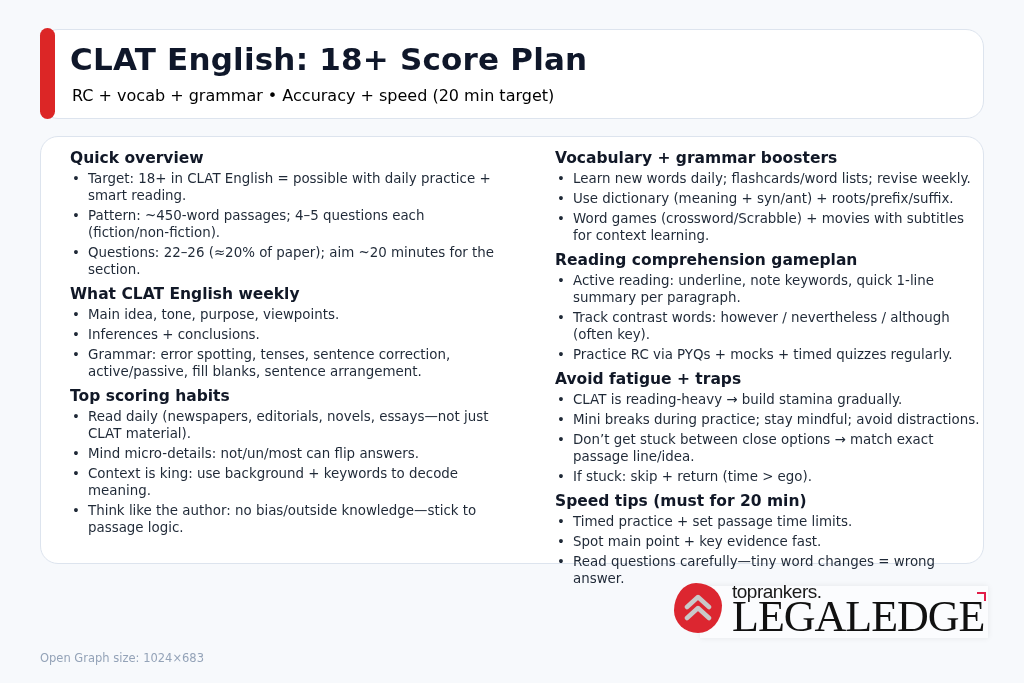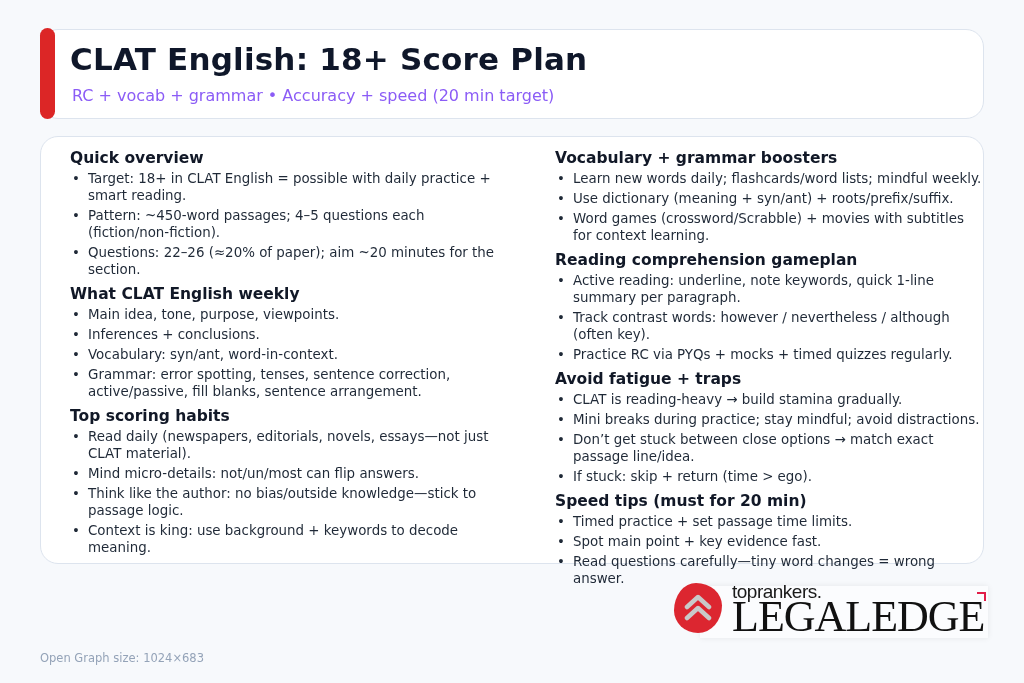--- a/index.html
+++ b/index.html
@@ -20,21 +20,21 @@
       position: absolute; left: 40px; top: 28px; width: 15px; height: 91px;
       background: #dc2626; border-radius: 8px;
     }
     .page-title {
       position: absolute; left: 70px; top: 41px;
       font-size: 31px; font-weight: bold; color: #0f172a; letter-spacing: 0.2px;
       white-space: nowrap;
     }
     .page-subtitle {
       position: absolute; left: 72px; top: 86px;
-      font-size: 16px; color: #8b5cf6; white-space: nowrap;
+      font-size: 16px; color: #000000; white-space: nowrap;
     }
 
     
     .main-card {
       position: absolute; left: 40px; top: 136px; width: 944px; height: 428px;
       background: #ffffff; border: 1.5px solid #dde4ee; border-radius: 18px;
     }
     .col {
       position: absolute; top: 149px; width: 440px;
     }
@@ -111,40 +111,39 @@
         <li>Target: 18+ in CLAT English = possible with daily practice + smart reading.</li>
         <li>Pattern: ~450-word passages; 4–5 questions each (fiction/non-fiction).</li>
         <li>Questions: 22–26 (≈20% of paper); aim ~20 minutes for the section.</li>
       </ul>
     </div>
     <div class="section">
       <div class="section-title">What CLAT English weekly</div>
       <ul class="bullets">
         <li>Main idea, tone, purpose, viewpoints.</li>
         <li>Inferences + conclusions.</li>
-        <li>Vocabulary: syn/ant, word-in-context.</li>
         <li>Grammar: error spotting, tenses, sentence correction, active/passive, fill blanks, sentence arrangement.</li>
       </ul>
     </div>
     <div class="section">
       <div class="section-title">Top scoring habits</div>
       <ul class="bullets">
         <li>Read daily (newspapers, editorials, novels, essays—not just CLAT material).</li>
         <li>Mind micro-details: not/un/most can flip answers.</li>
+        <li>Context is king: use background + keywords to decode meaning.</li>
         <li>Think like the author: no bias/outside knowledge—stick to passage logic.</li>
-        <li>Context is king: use background + keywords to decode meaning.</li>
       </ul>
     </div>
   </div>
 
   <div class="col col-right">
     <div class="section">
       <div class="section-title">Vocabulary + grammar boosters</div>
       <ul class="bullets">
-        <li>Learn new words daily; flashcards/word lists; mindful weekly.</li>
+        <li>Learn new words daily; flashcards/word lists; revise weekly.</li>
         <li>Use dictionary (meaning + syn/ant) + roots/prefix/suffix.</li>
         <li>Word games (crossword/Scrabble) + movies with subtitles for context learning.</li>
       </ul>
     </div>
     <div class="section">
       <div class="section-title">Reading comprehension gameplan</div>
       <ul class="bullets">
         <li>Active reading: underline, note keywords, quick 1-line summary per paragraph.</li>
         <li>Track contrast words: however / nevertheless / although (often key).</li>
         <li>Practice RC via PYQs + mocks + timed quizzes regularly.</li>

